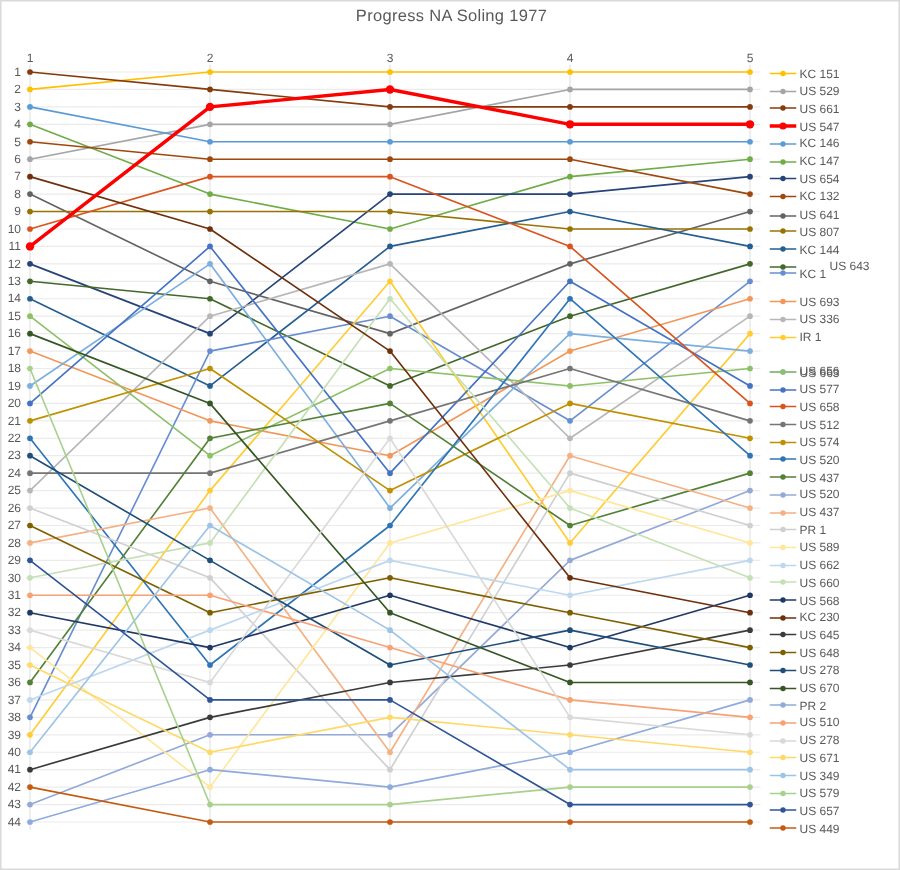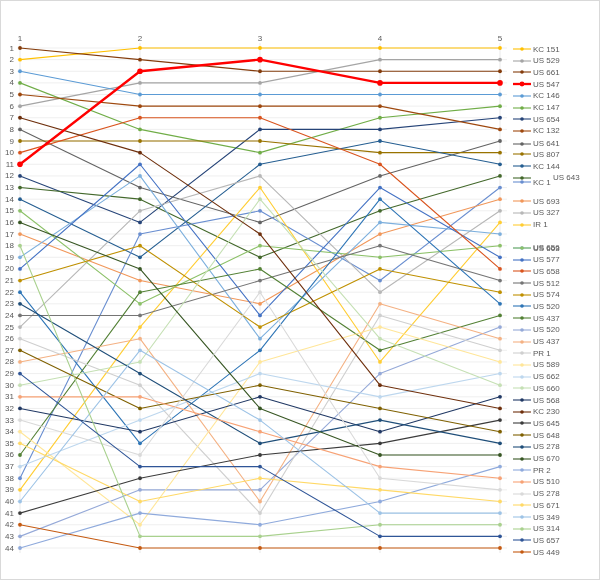--- a/index.html
+++ b/index.html
@@ -14,20 +14,21 @@
   }
   svg.plot{position:absolute;left:0;top:0;}
   .legend{position:absolute;left:512px;top:0;width:86px;height:580px;}
   .legend-item{position:absolute;height:10px;display:flex;align-items:center;}
   .legend-label{font-size:8px;color:#595959;margin-left:2px;white-space:nowrap;}
 </style>
 </head>
 <body>
 
 <div class="figure">
+  <div class="chart-title">Progress NA Soling 1977</div>
   <svg class="plot" id="plot" width="600" height="580">
       <line x1="16" y1="47" x2="506" y2="47" stroke="#ebebeb" stroke-width="0.8"></line>
       <line x1="16" y1="58.627906976744185" x2="506" y2="58.627906976744185" stroke="#ebebeb" stroke-width="0.8"></line>
       <line x1="16" y1="70.25581395348837" x2="506" y2="70.25581395348837" stroke="#ebebeb" stroke-width="0.8"></line>
       <line x1="16" y1="81.88372093023256" x2="506" y2="81.88372093023256" stroke="#ebebeb" stroke-width="0.8"></line>
       <line x1="16" y1="93.51162790697674" x2="506" y2="93.51162790697674" stroke="#ebebeb" stroke-width="0.8"></line>
       <line x1="16" y1="105.13953488372093" x2="506" y2="105.13953488372093" stroke="#ebebeb" stroke-width="0.8"></line>
       <line x1="16" y1="116.76744186046511" x2="506" y2="116.76744186046511" stroke="#ebebeb" stroke-width="0.8"></line>
       <line x1="16" y1="128.3953488372093" x2="506" y2="128.3953488372093" stroke="#ebebeb" stroke-width="0.8"></line>
       <line x1="16" y1="140.02325581395348" x2="506" y2="140.02325581395348" stroke="#ebebeb" stroke-width="0.8"></line>
@@ -482,21 +483,21 @@
           <line x1="0" y1="4" x2="18" y2="4" stroke="#F1975A" stroke-width="1.1"></line>
           <circle cx="9" cy="4" r="1.8" fill="#F1975A"></circle>
         </svg>
         <span class="legend-label">US 693</span>
       </div>
       <div class="legend-item" style="top: 206.8px;">
         <svg width="18" height="8">
           <line x1="0" y1="4" x2="18" y2="4" stroke="#B7B7B7" stroke-width="1.1"></line>
           <circle cx="9" cy="4" r="1.8" fill="#B7B7B7"></circle>
         </svg>
-        <span class="legend-label">US 327</span>
+        <span class="legend-label">US 336</span>
       </div>
       <div class="legend-item" style="top: 218.5px;">
         <svg width="18" height="8">
           <line x1="0" y1="4" x2="18" y2="4" stroke="#FFCD33" stroke-width="1.1"></line>
           <circle cx="9" cy="4" r="1.8" fill="#FFCD33"></circle>
         </svg>
         <span class="legend-label">IR 1</span>
       </div>
       <div class="legend-item" style="top: 242px;">
         <svg width="18" height="8">
@@ -671,21 +672,21 @@
           <line x1="0" y1="4" x2="18" y2="4" stroke="#9DC3E6" stroke-width="1.1"></line>
           <circle cx="9" cy="4" r="1.8" fill="#9DC3E6"></circle>
         </svg>
         <span class="legend-label">US 349</span>
       </div>
       <div class="legend-item" style="top: 522.7px;">
         <svg width="18" height="8">
           <line x1="0" y1="4" x2="18" y2="4" stroke="#A9D18E" stroke-width="1.1"></line>
           <circle cx="9" cy="4" r="1.8" fill="#A9D18E"></circle>
         </svg>
-        <span class="legend-label">US 314</span>
+        <span class="legend-label">US 579</span>
       </div>
       <div class="legend-item" style="top: 534.4px;">
         <svg width="18" height="8">
           <line x1="0" y1="4" x2="18" y2="4" stroke="#2F5597" stroke-width="1.1"></line>
           <circle cx="9" cy="4" r="1.8" fill="#2F5597"></circle>
         </svg>
         <span class="legend-label">US 657</span>
       </div>
       <div class="legend-item" style="top: 546.1px;">
         <svg width="18" height="8">

